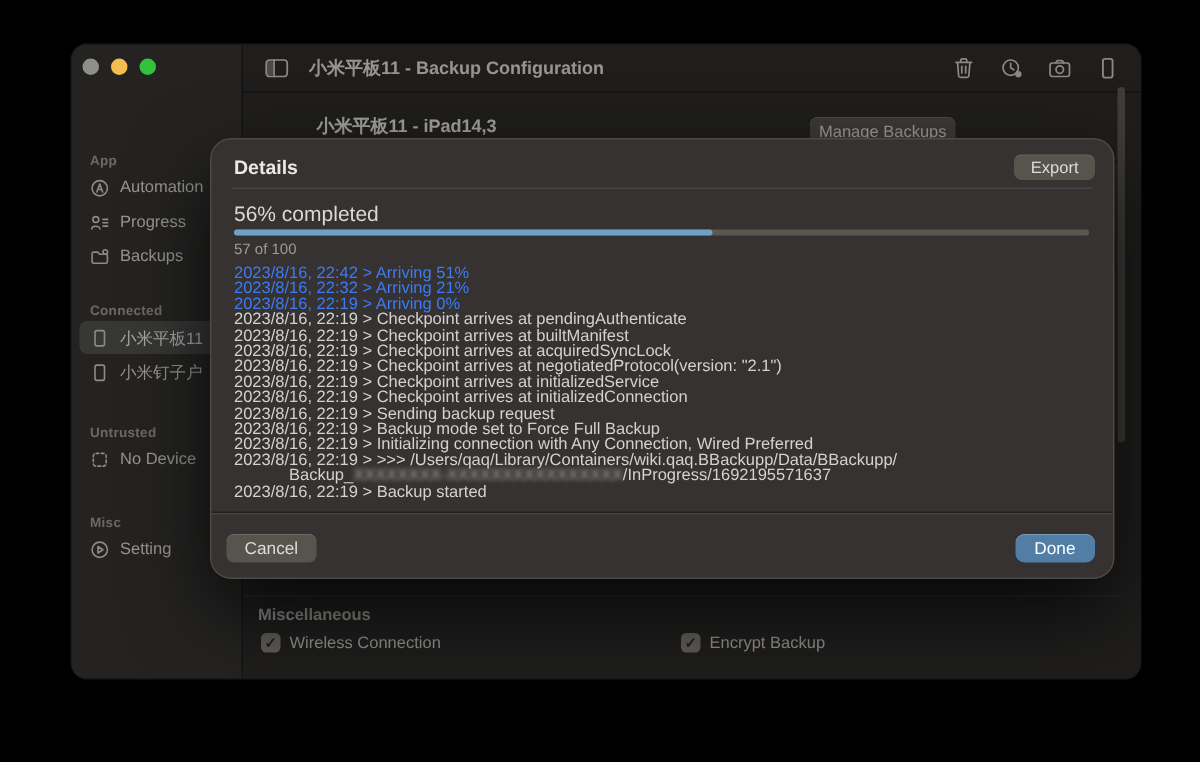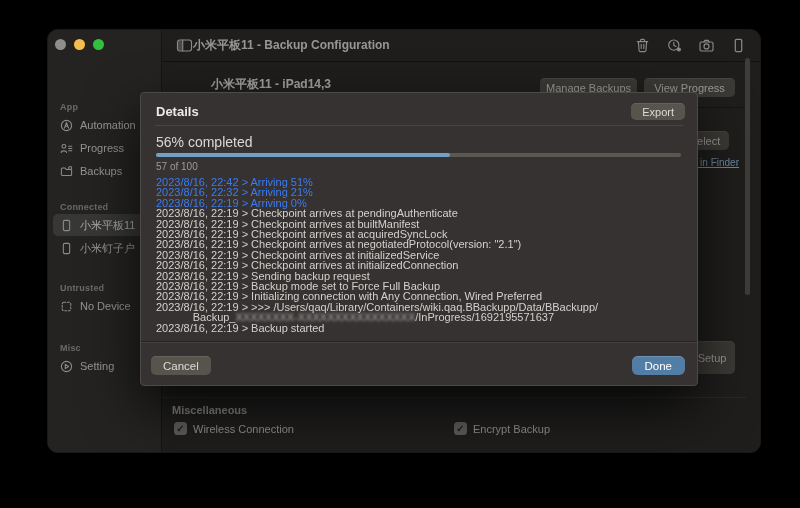--- a/index.html
+++ b/index.html
@@ -26,21 +26,21 @@
   .side-row.selected { background:rgba(255,255,255,.14); }
   .side-row .icon { width:13px; height:13px; flex:none; }
   .side-label { font-size:11px; color:#d6d4d1; white-space:nowrap; overflow:hidden; }
   .side-row.selected .side-label { color:#f0eeeb; }
 
   .icon svg { width:100%; height:100%; fill:none; stroke:currentColor; stroke-width:1.15;
               stroke-linecap:round; stroke-linejoin:round; display:block; }
 
   
   .titlebar { position:absolute; left:114px; top:0; right:0; height:32px;
-              display:flex; align-items:center; padding:0 14px; 
+              display:flex; align-items:center; padding:0 14px; gap:13px;
               border-bottom:1px solid rgba(0,0,0,.38); }
   .tb-icon { width:17px; height:13px; color:#c9c7c4; flex:none; }
   .tb-title { font-size:12px; font-weight:bold; color:#d8d6d3; white-space:nowrap; }
   .tb-actions { margin-left:auto; display:flex; gap:17px; align-items:center; }
   .tb-actions .icon { width:15px; height:15px; color:#c6c4c1; }
 
   
   .device-art { position:absolute; left:126px; top:40px; width:26px; height:30px;
                 border:1.5px solid #aoa; border-color:#a8a6a2; border-radius:6px; }
   .device-title { position:absolute; left:163px; top:46px; font-size:12px; font-weight:bold; color:#e8e6e3; white-space:nowrap; }
@@ -66,22 +66,22 @@
   .cb-row { position:absolute; display:flex; align-items:center; gap:6px; }
   .cb-row.w { left:126px; top:392px; }
   .cb-row.e { left:406px; top:392px; }
   .cb { width:13px; height:13px; border-radius:3.5px; background:#8a8781; color:#2e2d2b;
         font-size:10px; font-weight:bold; display:flex; align-items:center; justify-content:center; }
   .cb-label { font-size:11px; color:#d2d0cd; }
 
   .dim { position:absolute; inset:0; background:rgba(0,0,0,.30); z-index:20; }
 
   
-  .dialog { position:absolute; left:140px; top:92px; width:558px; height:294px;
-            background:#353231; border:1px solid #4c4946; border-radius:4px; z-index:30;
+  .dialog { position:absolute; left:140px; top:92px; width:603px; height:294px;
+            background:#353231; border:1px solid #4c4946; border-radius:14px; z-index:30;
             box-shadow:0 22px 55px rgba(0,0,0,.75); }
   .dlg-head { position:absolute; left:15px; right:12px; top:8px; height:21px; display:flex; align-items:center; }
   .dlg-title { font-size:13px; font-weight:bold; color:#eceae7; }
   .btn-export { margin-left:auto; height:17px; padding:0 11px; font-size:11px; }
   .dlg-div { position:absolute; height:1px; background:rgba(255,255,255,.09); }
   .dlg-div.top { left:14px; right:14px; top:32px; }
   .dlg-div.bot { left:0; right:0; bottom:42px; background:rgba(255,255,255,.08);
                  box-shadow:0 -1px 0 rgba(0,0,0,.3); }
   .pct { position:absolute; left:15px; top:41px; font-size:14px; color:#dbd9d6; }
   .pbar { position:absolute; left:15px; right:16px; top:60px; height:4px; border-radius:2px; background:#5b5852; }
@@ -220,21 +220,20 @@
             <svg viewBox="0 0 14 14">
               <rect x="4" y="1.2" width="6" height="11.6" rx="1.3"></rect>
             </svg>
           </span>
         </span>
     </div>
 
     <span class="device-art"></span>
     <span class="device-title">小米平板11 - iPad14,3</span>
     <button class="mac-btn btn-manage">Manage Backups</button>
-    <button class="mac-btn btn-viewp">View Progress</button>
 
     <div class="hdiv d1"></div>
     <span class="frag-num">0</span>
     <button class="mac-btn btn-select">Select</button>
     <a class="link">Reveal in Finder</a>
     <div class="scrollbar"></div>
 
     <button class="mac-btn btn-frag">
         <span class="ring"></span>
       </button>

